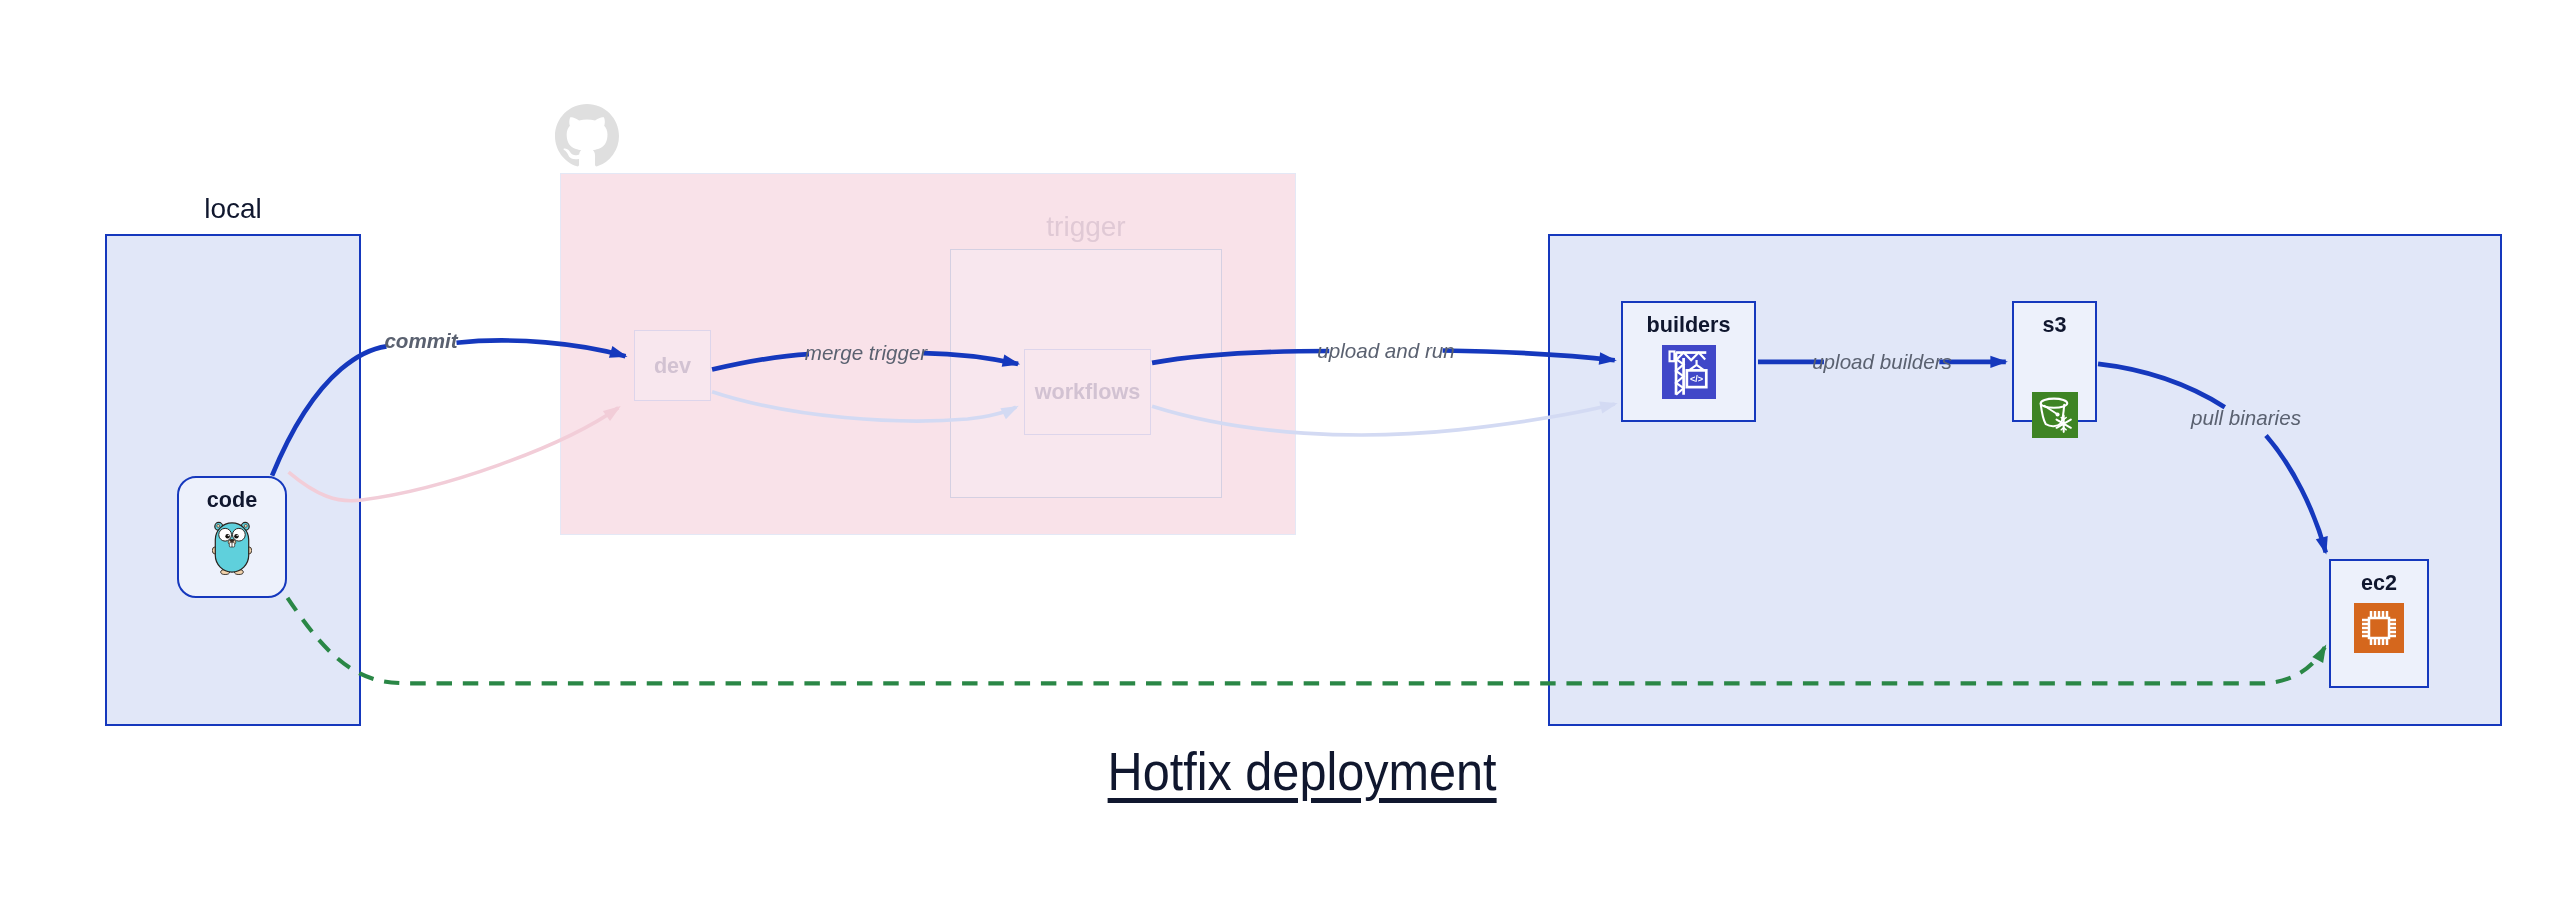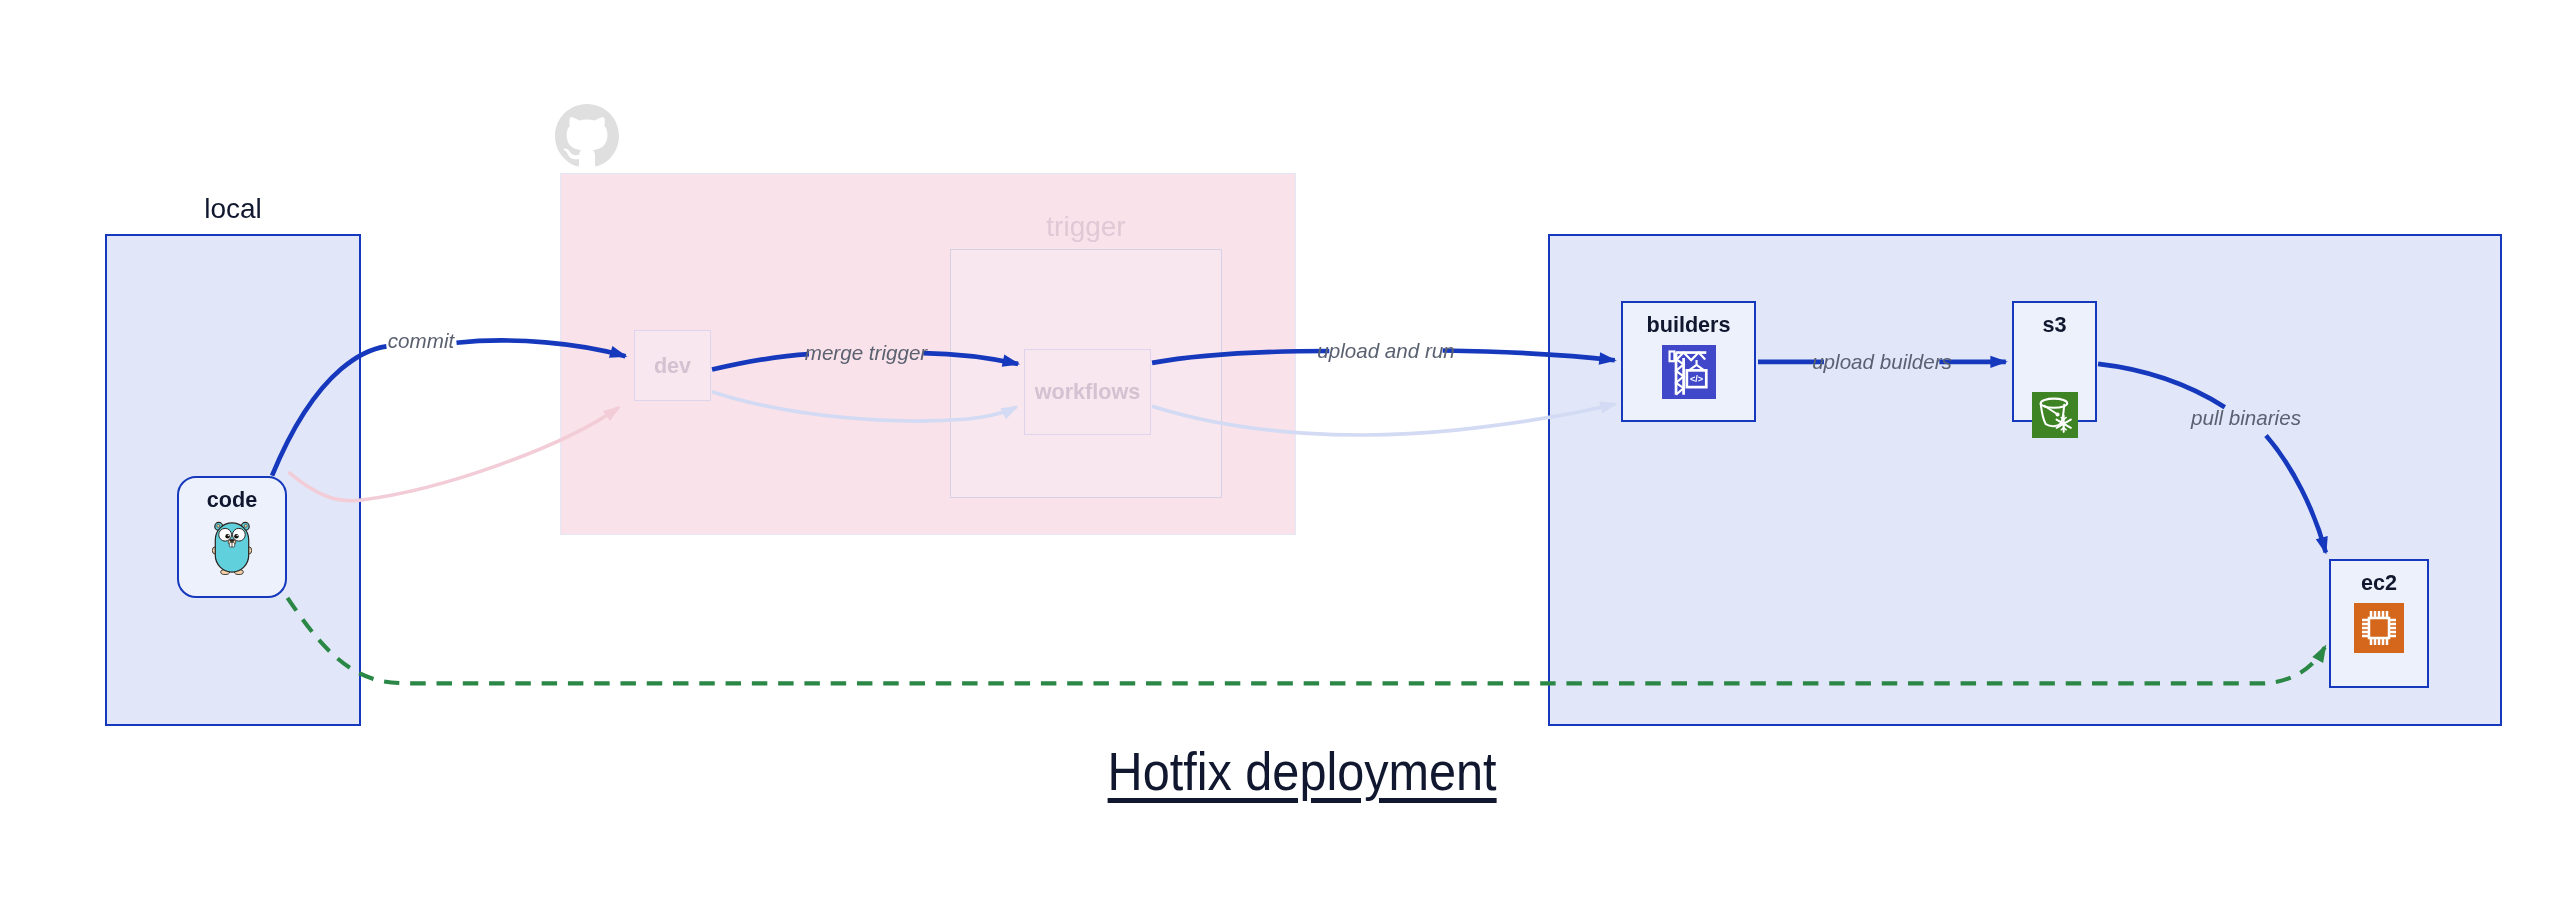--- a/index.html
+++ b/index.html
@@ -199,21 +199,21 @@
             <path d="M34,84 V72 M42,84 V72 M50,84 V72 M58,84 V72 M66,84 V72"></path>
             <path d="M28,34 H16 M28,42 H16 M28,50 H16 M28,58 H16 M28,66 H16"></path>
             <path d="M84,34 H72 M84,42 H72 M84,50 H72 M84,58 H72 M84,66 H72"></path>
           </g>
         </svg>
       </div>
     </div>
   </div>
 
   <div class="layer-labels abs" style="left:0;top:0;width:2604px;height:902px;">
-    <span class="edge-label" style="left:421px;top:341px;">commit</span>
+    <span class="edge-label" style="left:421px;top:341px;font-weight:bold;">commit</span>
     <span class="edge-label" style="left:866px;top:353px;">merge trigger</span>
     <span class="edge-label" style="left:1386px;top:351px;">upload and run</span>
     <span class="edge-label" style="left:1882px;top:362px;">upload builders</span>
     <span class="edge-label" style="left:2246px;top:418px;">pull binaries</span>
   </div>
 
   <div class="diagram-title">
     <span>Hotfix deployment</span>
   </div>
 

